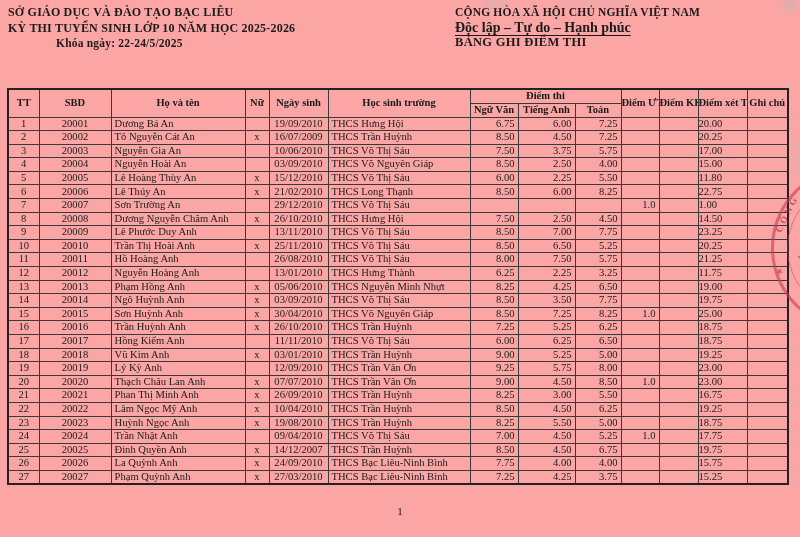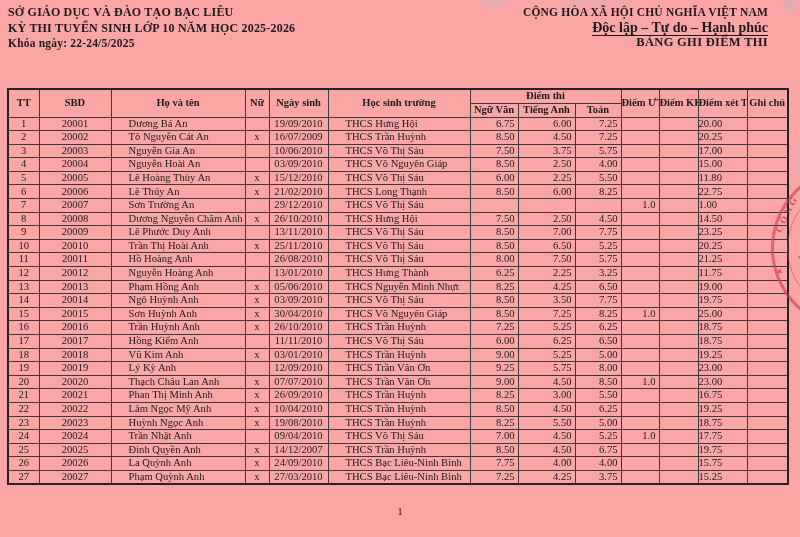--- a/index.html
+++ b/index.html
@@ -9,24 +9,24 @@
     background:#fca5a5; overflow:hidden;
     font-family:"Liberation Serif","DejaVu Serif",serif;
     color:#1b1b1b;
   }
   
   .hdr-left {
     position:absolute; left:8px; top:5px; width:420px;
     font-weight:bold; font-size:12px; line-height:15.5px;
     letter-spacing:.2px;
   }
-  .hdr-left .small-line { font-size:11.5px; }
+  .hdr-left .small-line { font-size:11.5px;margin-left:48px; }
   .hdr-right {
-    position:absolute; left:438px; top:5px; width:330px;
-    text-align:right; font-weight:bold;
+    position:absolute; left:455px; top:5px; width:330px;
+    text-align:left; font-weight:bold;
   }
   .hdr-right .republic { font-size:11.5px; line-height:15px; letter-spacing:.2px; }
   .hdr-right .motto {
     font-size:14px; line-height:15px;
     text-decoration:underline; text-underline-offset:3px;
   }
   .hdr-right .doc-title { font-size:12.5px; letter-spacing:.3px; }
 
   
   table.score {
@@ -43,21 +43,21 @@
   }
   table.score { border:2px solid #222; }
   table.score thead th {
     font-weight:bold; text-align:center;
     height:14px; line-height:12px; font-size:10.5px;
   }
   th.wrap { white-space:normal; line-height:12px; }
   table.score tbody td { height:13.6px; line-height:12.5px; font-size:10.6px; }
   
   .c-tt, .c-sbd, .c-female, .c-dob { text-align:center; }
-  .c-name, .c-school { text-align:left; padding-left:17px; }
+  .c-name, .c-school { text-align:left; padding-left:3px; }
   .c-van, .c-anh, .c-toan, .c-ut, .c-kk { text-align:right; padding-right:3px; }
   .c-xet { padding-right:8px; }
   .c-note { text-align:left; }
 
   
   .footer-pagenum {
     position:absolute; left:0; top:505px; width:800px;
     text-align:center; font-size:11px;
   }
 

